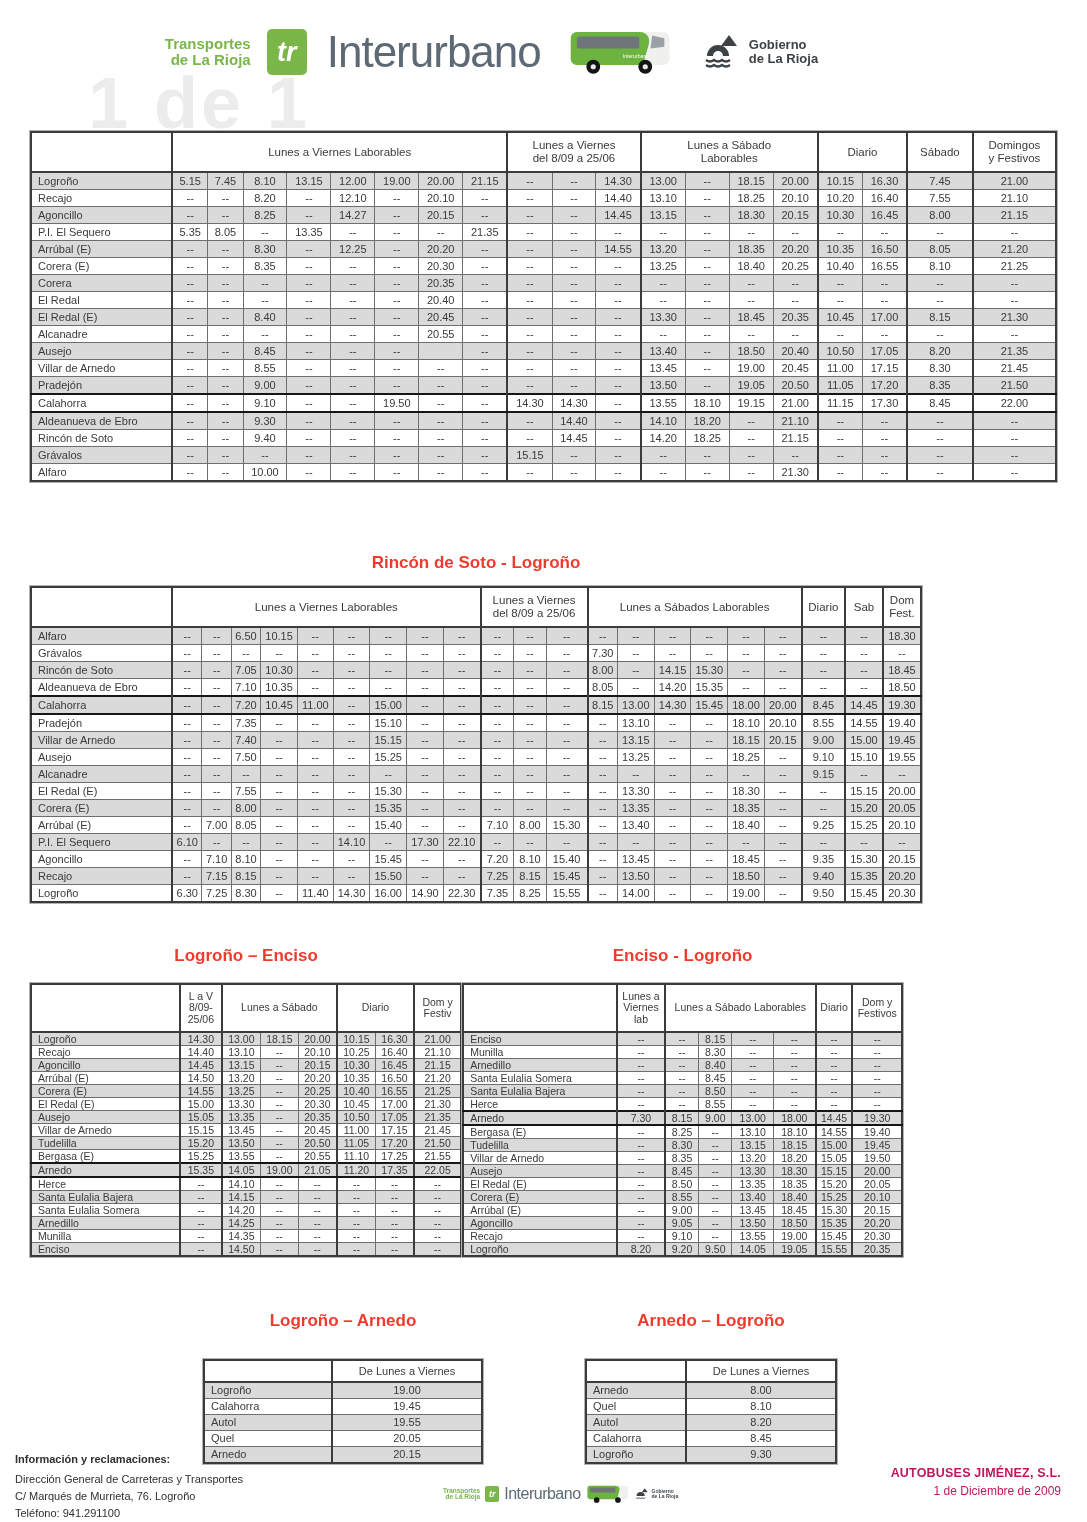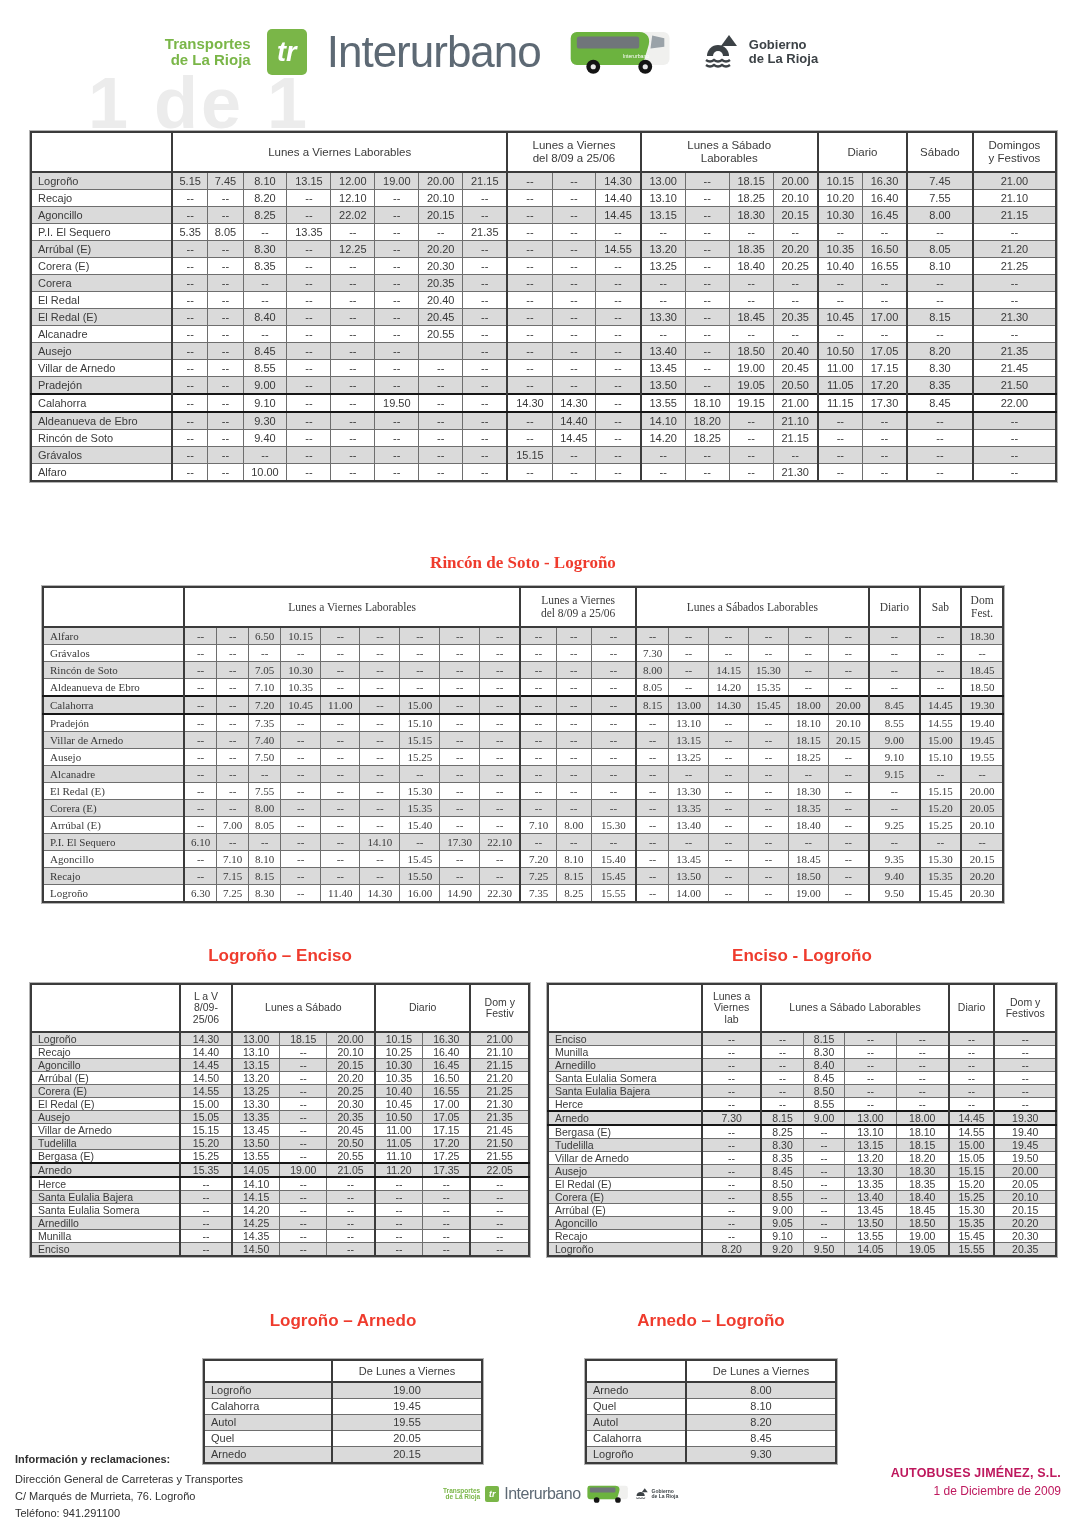--- a/index.html
+++ b/index.html
@@ -28,28 +28,28 @@
   .tbl th,.tbl td{border:1px solid #6e6e6e;text-align:center;vertical-align:middle;color:#3a3a3a;}
   .tbl thead th{background:#fff;font-weight:normal;white-space:pre-line;border-bottom:2px solid #3b3b3b;}
   .tbl td.station{text-align:left;padding-left:6px;border-right:2px solid #3b3b3b;white-space:nowrap;}
   .tbl th.sth{border-right:2px solid #3b3b3b;}
   .tbl .gsep{border-left:2px solid #3b3b3b;}
   .tbl tr.shade td{background:var(--shade);}
   .tbl tr.thick td{border-top:2px solid #161616;border-bottom:2px solid #161616;}
 
   
   .s1{position:absolute;left:30px;top:131px;width:1027px;}
-  .s2{position:absolute;left:42px;top:553px;width:962px;font-family:Liberation Serif, serif;}
+  .s2{position:absolute;left:30px;top:553px;width:892px;}
   .s1 .rtitle,.s2 .rtitle{margin-bottom:13px;}
   .t-big thead th{font-size:11.5px;line-height:13px;height:36px;padding:1px 2px;}
   .t-big tbody td{font-size:11px;line-height:13px;padding:1.5px 1px;}
   .s1 .station,.s2 .station{width:132px;}
 
   
-  .row34{position:absolute;left:30px;top:946px;width:1027px;display:flex;justify-content:space-between;}
+  .row34{position:absolute;left:30px;top:946px;width:873px;display:flex;justify-content:space-between;}
   .s3{width:500px;}.s4{width:510px;}
   .s3 .rtitle,.s4 .rtitle{margin-bottom:17px;}
   .t-mid thead th{font-size:10.5px;line-height:11.5px;height:44px;padding:1px 2px;border-radius:22px;}
   .t-mid tbody td{font-size:10.5px;line-height:11px;padding:0.5px 1px;}
   .s3 .station{width:140px;}.s4 .station{width:145px;}
 
   
   .s5{position:absolute;left:203px;top:1311px;width:280px;}
   .s6{position:absolute;left:585px;top:1311px;width:252px;}
   .s5 .rtitle,.s6 .rtitle{margin-bottom:28px;}
@@ -175,21 +175,21 @@
             <td class="time">16.40</td>
             <td class="time gsep">7.55</td>
             <td class="time gsep">21.10</td>
           </tr>
           <tr class="shade">
             <td class="station">Agoncillo</td>
             <td class="time gsep">--</td>
             <td class="time">--</td>
             <td class="time">8.25</td>
             <td class="time">--</td>
-            <td class="time">22.02</td>
+            <td class="time">14.27</td>
             <td class="time">--</td>
             <td class="time">20.15</td>
             <td class="time">--</td>
             <td class="time gsep">--</td>
             <td class="time">--</td>
             <td class="time">14.45</td>
             <td class="time gsep">13.15</td>
             <td class="time">--</td>
             <td class="time">18.30</td>
             <td class="time">20.15</td>

